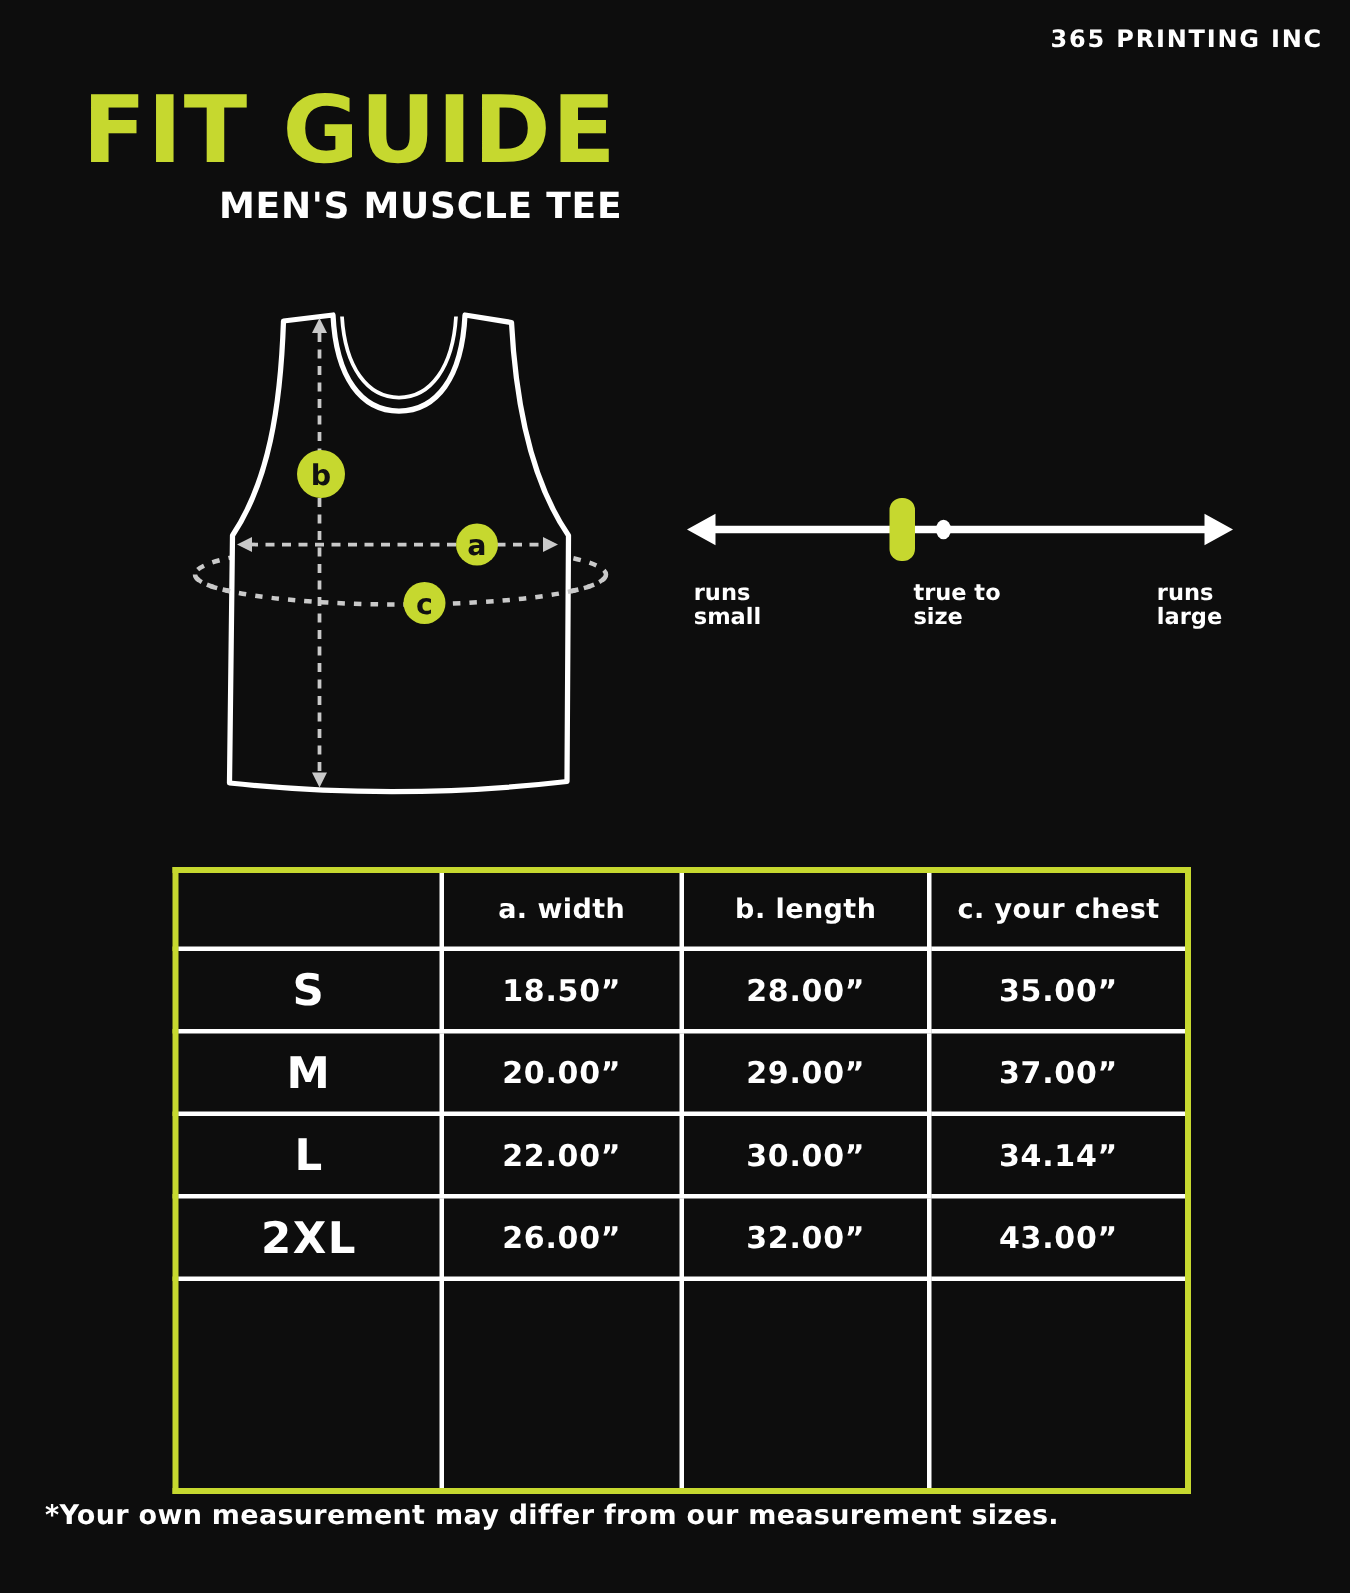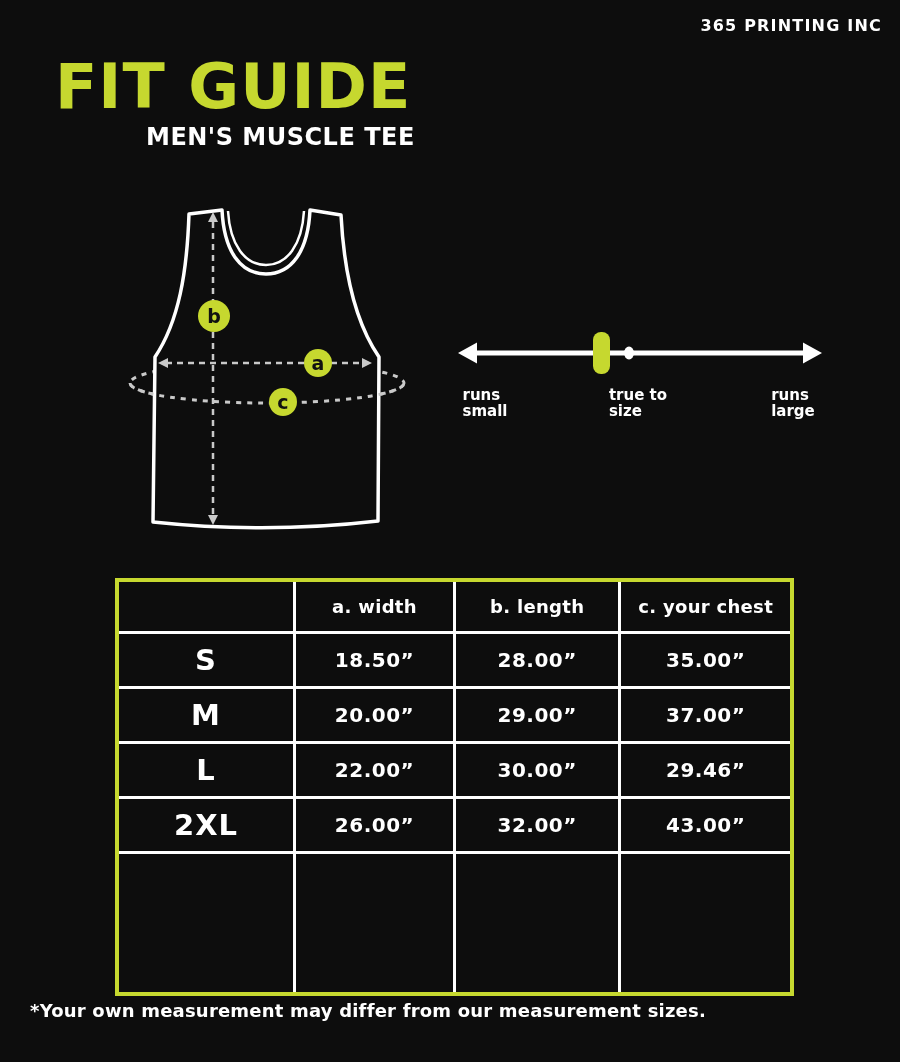--- a/index.html
+++ b/index.html
@@ -166,21 +166,21 @@
   <tr class="data">
     <td class="size-cell">M</td>
     <td class="val-cell">20.00”</td>
     <td class="val-cell">29.00”</td>
     <td class="val-cell">37.00”</td>
   </tr>
   <tr class="data">
     <td class="size-cell">L</td>
     <td class="val-cell">22.00”</td>
     <td class="val-cell">30.00”</td>
-    <td class="val-cell">29.46”</td>
+    <td class="val-cell">34.14”</td>
   </tr>
   <tr class="data">
     <td class="size-cell">2XL</td>
     <td class="val-cell">26.00”</td>
     <td class="val-cell">32.00”</td>
     <td class="val-cell">43.00”</td>
   </tr>
   <tr class="empty">
     <td></td>
     <td></td>

